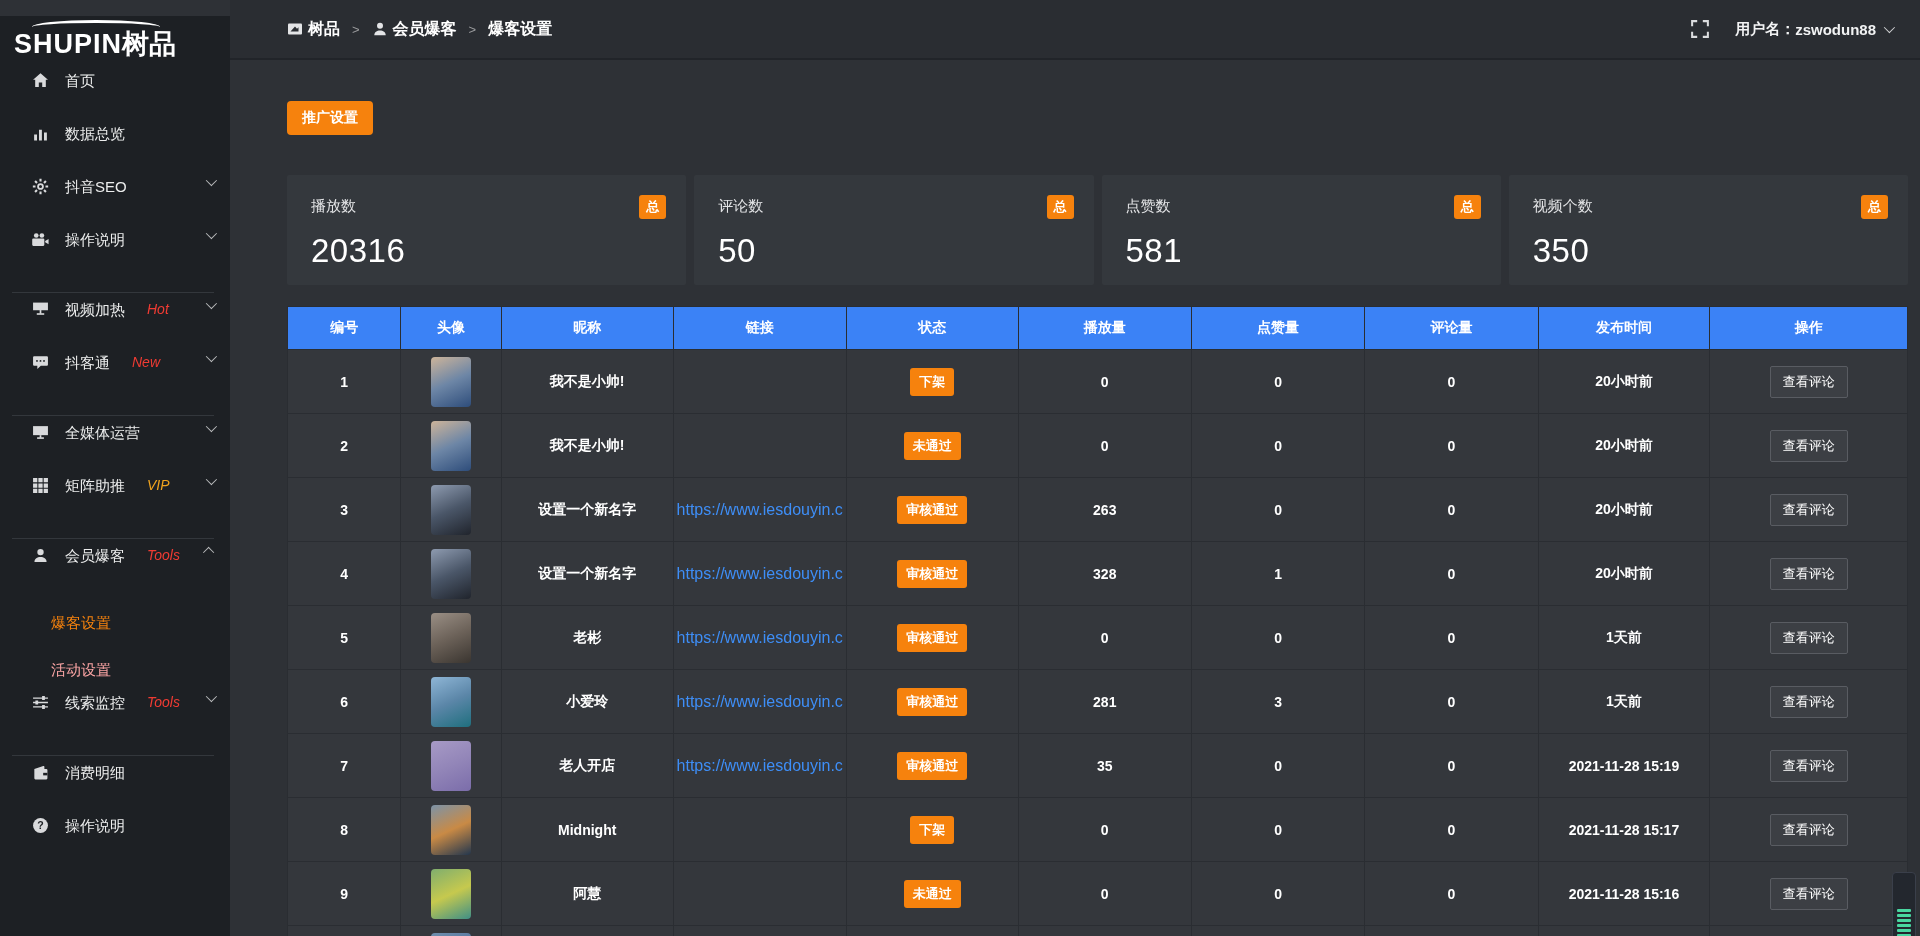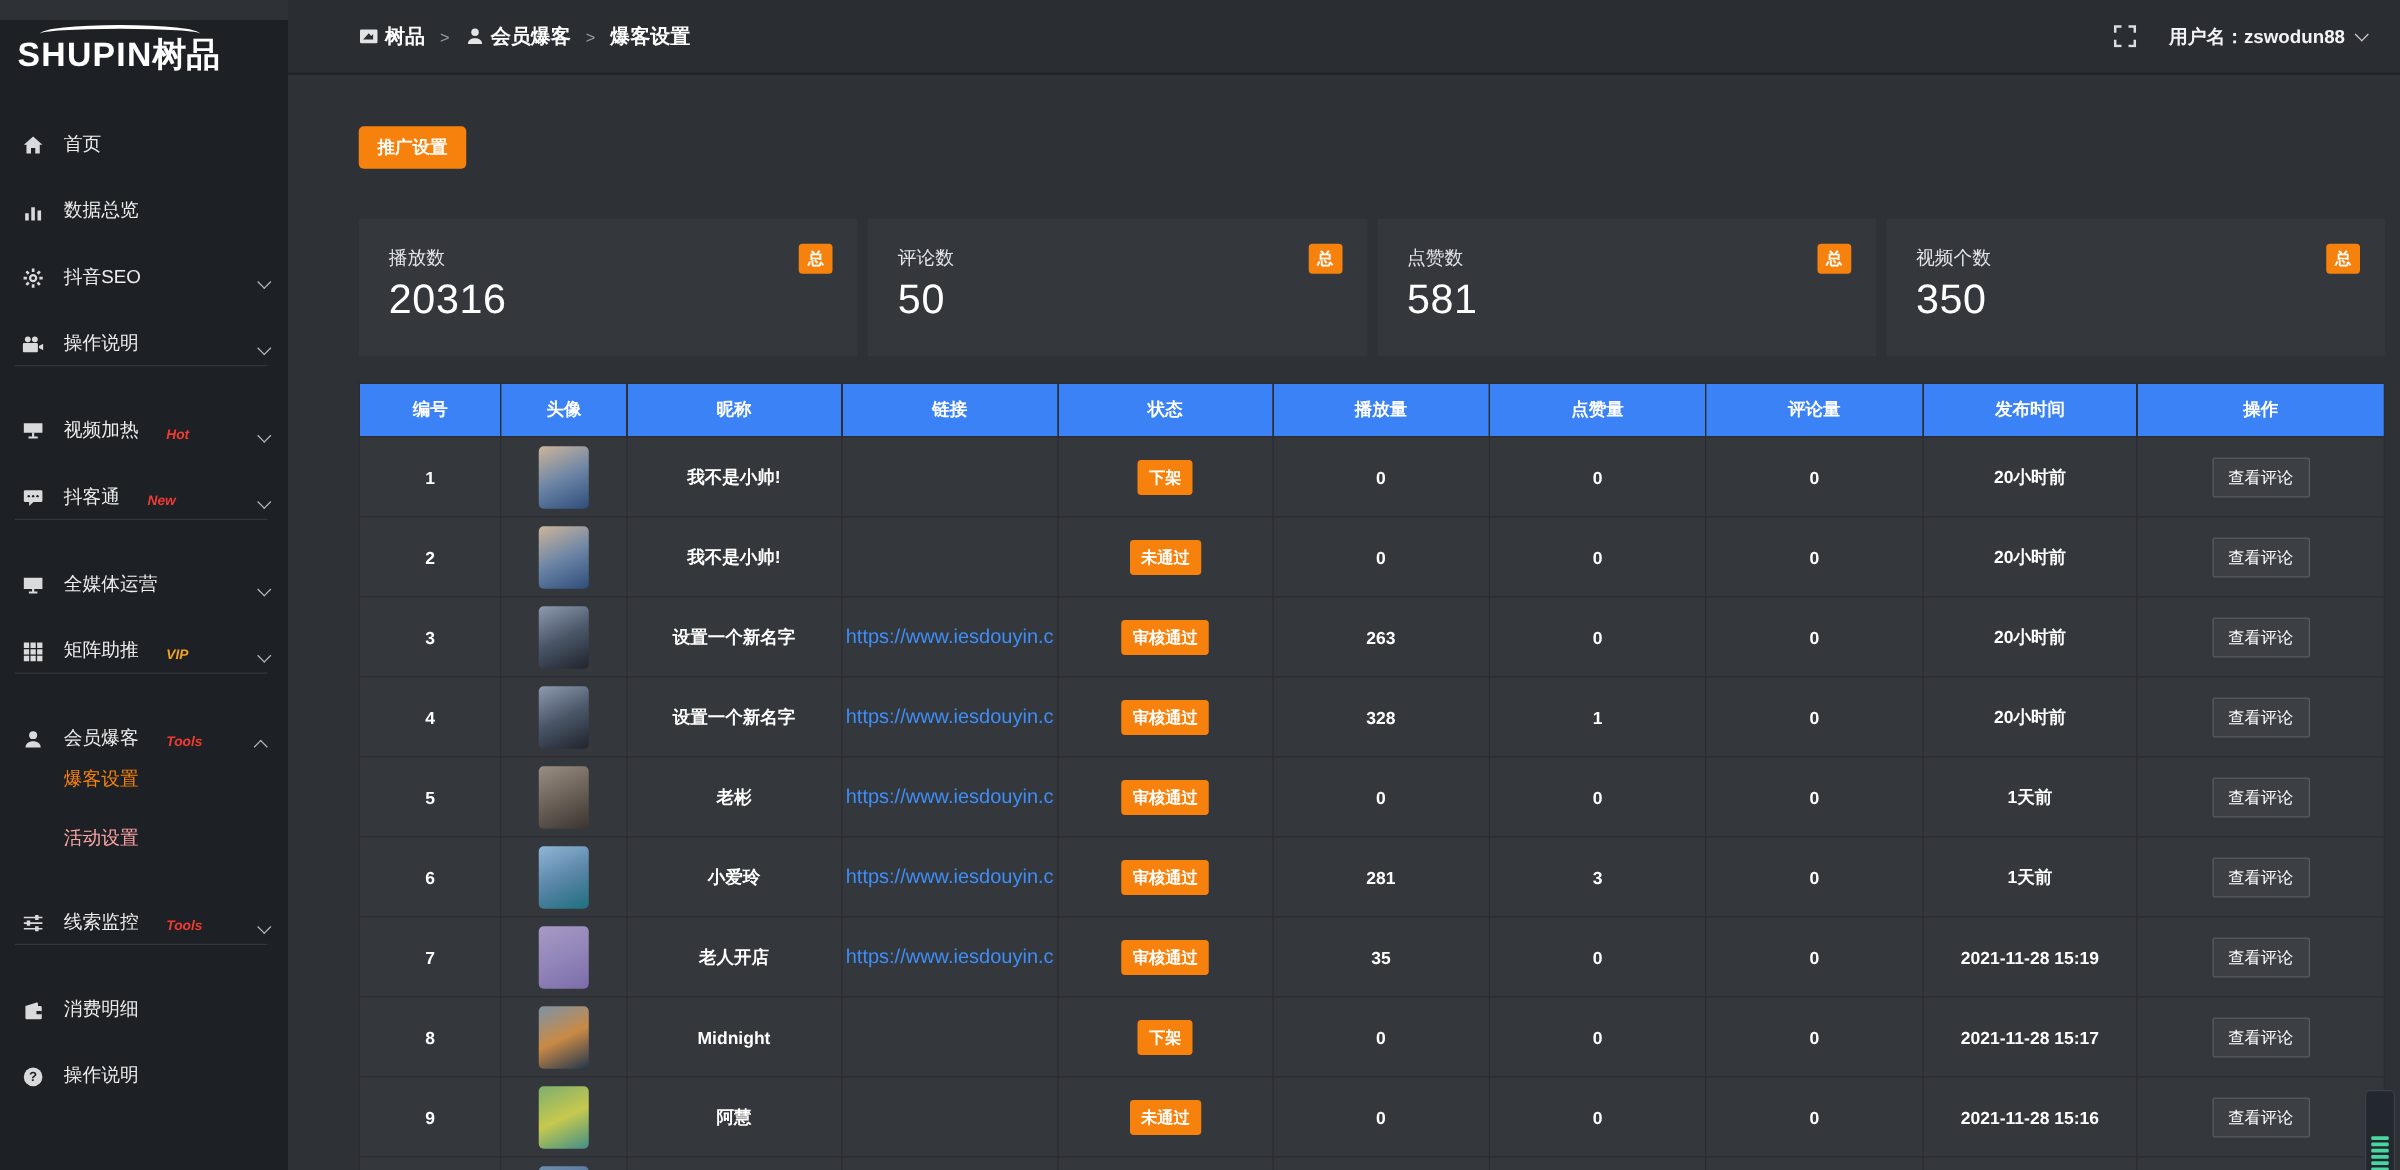--- a/index.html
+++ b/index.html
@@ -7,25 +7,25 @@
               font-family:"Liberation Sans","DejaVu Sans",sans-serif; color:#e8e9ea; }
 
   
   .sidebar { position:fixed; left:0; top:16px; width:230px; height:936px; background:#1d2024; z-index:5; }
   .logo { height:50px; padding:6px 0 0 14px; position:relative; }
   .logo-arc { position:absolute; left:32px; top:4px; width:128px; height:14px;
               border-top:3px solid #fff; border-radius:50%; }
   .logo-text { font-size:27px; font-weight:bold; color:#fff; letter-spacing:0; line-height:44px; white-space:nowrap; }
   .logo-en { letter-spacing:1px; }
   .nav { padding-top:6px; }
-  .nav-item { height:53px; display:flex; align-items:flex-end; padding:0 16px 0 18px; cursor:pointer; }
+  .nav-item { height:53px; display:flex; align-items:flex-start; padding:0 16px 0 32px; cursor:pointer; }
   .nav-icon { width:17px; height:17px; margin-right:16px; color:#d9dadc; flex:0 0 auto; display:inline-flex; }
   .nav-icon svg { width:17px; height:17px; }
   .nav-label { font-size:15px; color:#eceded; }
-  .nav-tag { font-size:11px; font-weight:bold; font-style:italic; margin-left:22px; }
+  .nav-tag { font-size:14px; font-weight:normal; font-style:italic; margin-left:22px; }
   .tag-red { color:#f03b33; }
   .tag-vip { color:#f0a31e; }
   .chevron { margin-left:auto; width:8px; height:8px; border-right:1.6px solid #b9babc;
              border-bottom:1.6px solid #b9babc; transform:rotate(45deg) translateY(-2px); }
   .chevron.up { transform:rotate(-135deg) translateY(-2px); }
   .nav-sub { height:47px; display:flex; align-items:center; padding-left:51px; cursor:pointer; }
   .nav-sub-label { font-size:15px; color:#fca5a5; }
   .nav-sub-label.active { color:#f6820d; }
   .nav-divider { height:1px; background:#33373c; margin:8px 16px 8px 12px; }
 
@@ -44,21 +44,21 @@
 
   
   .main { position:absolute; left:230px; top:62px; width:1690px; padding:0 12px 0 57px; }
   .promo-btn { margin-top:39px; background:#f6820d; color:#fff; border:none; border-radius:4px;
                font-size:14px; font-weight:bold; padding:8px 15px; cursor:pointer;
                font-family:inherit; display:inline-block; }
 
   .cards { display:flex; gap:8px; margin-top:40px; }
   .card { flex:1 1 0; height:110px; background:#34383d; border-radius:2px; position:relative; padding:22px 24px; }
   .card-label { font-size:15px; color:#e4e5e7; }
-  .card-value { font-size:33px; color:#fff; margin-top:4px; letter-spacing:0.5px; }
+  .card-value { font-size:33px; color:#fff; margin-top:16px; letter-spacing:0.5px; }
   .card-badge { position:absolute; top:20px; right:20px; background:#f6820d; color:#fff;
                 font-size:13px; font-weight:bold; padding:3px 7px; border-radius:3px; }
 
   table { width:100%; margin-top:21px; border-collapse:collapse; background:#34373c; table-layout:fixed; }
   th, td { border:1px solid #2a2d32; text-align:center; font-size:14px; color:#fff; overflow:hidden; white-space:nowrap; }
   th { height:43px; background:#3b82f6; font-weight:bold; }
   td { height:64px; font-weight:bold; }
   .avatar { width:40px; height:50px; border-radius:4px; margin:0 auto; }
   td a { color:#3e8ef7; font-weight:normal; text-decoration:none; font-size:16px; }
   .status-btn { display:inline-block; background:#f6820d; color:#fff; font-size:13px; font-weight:bold;

